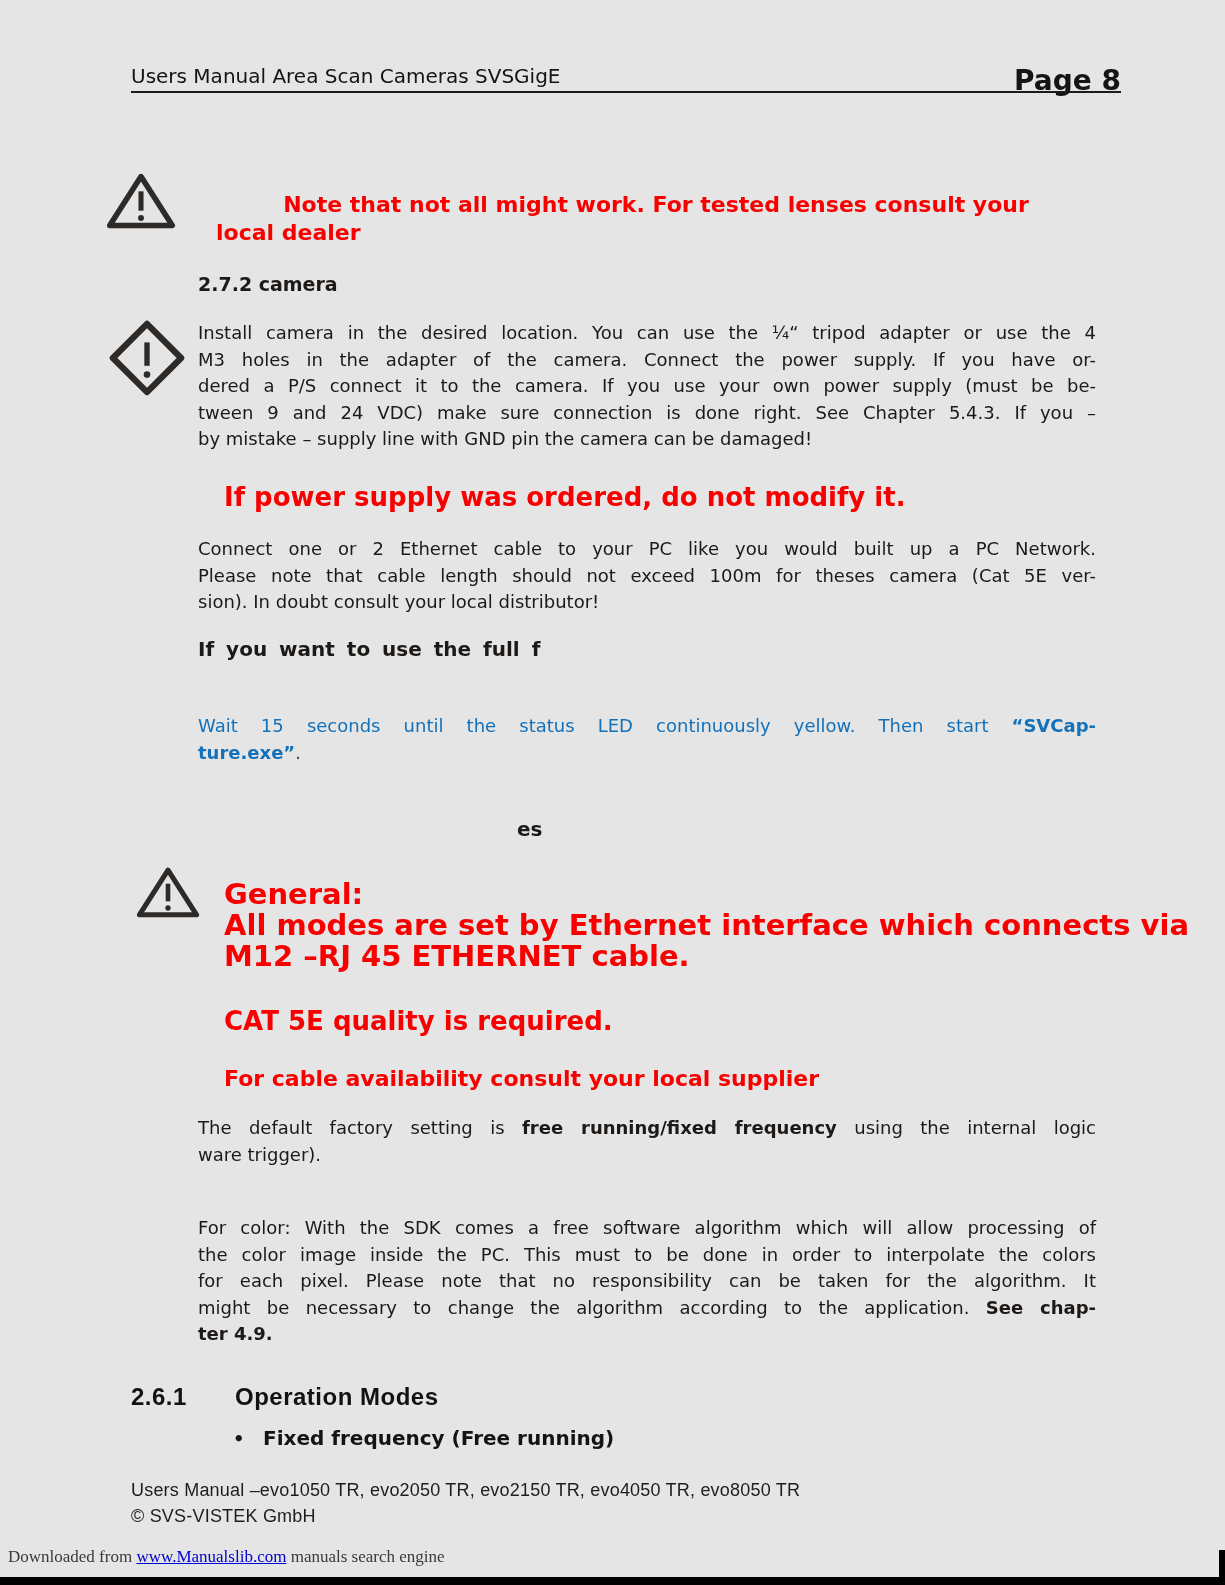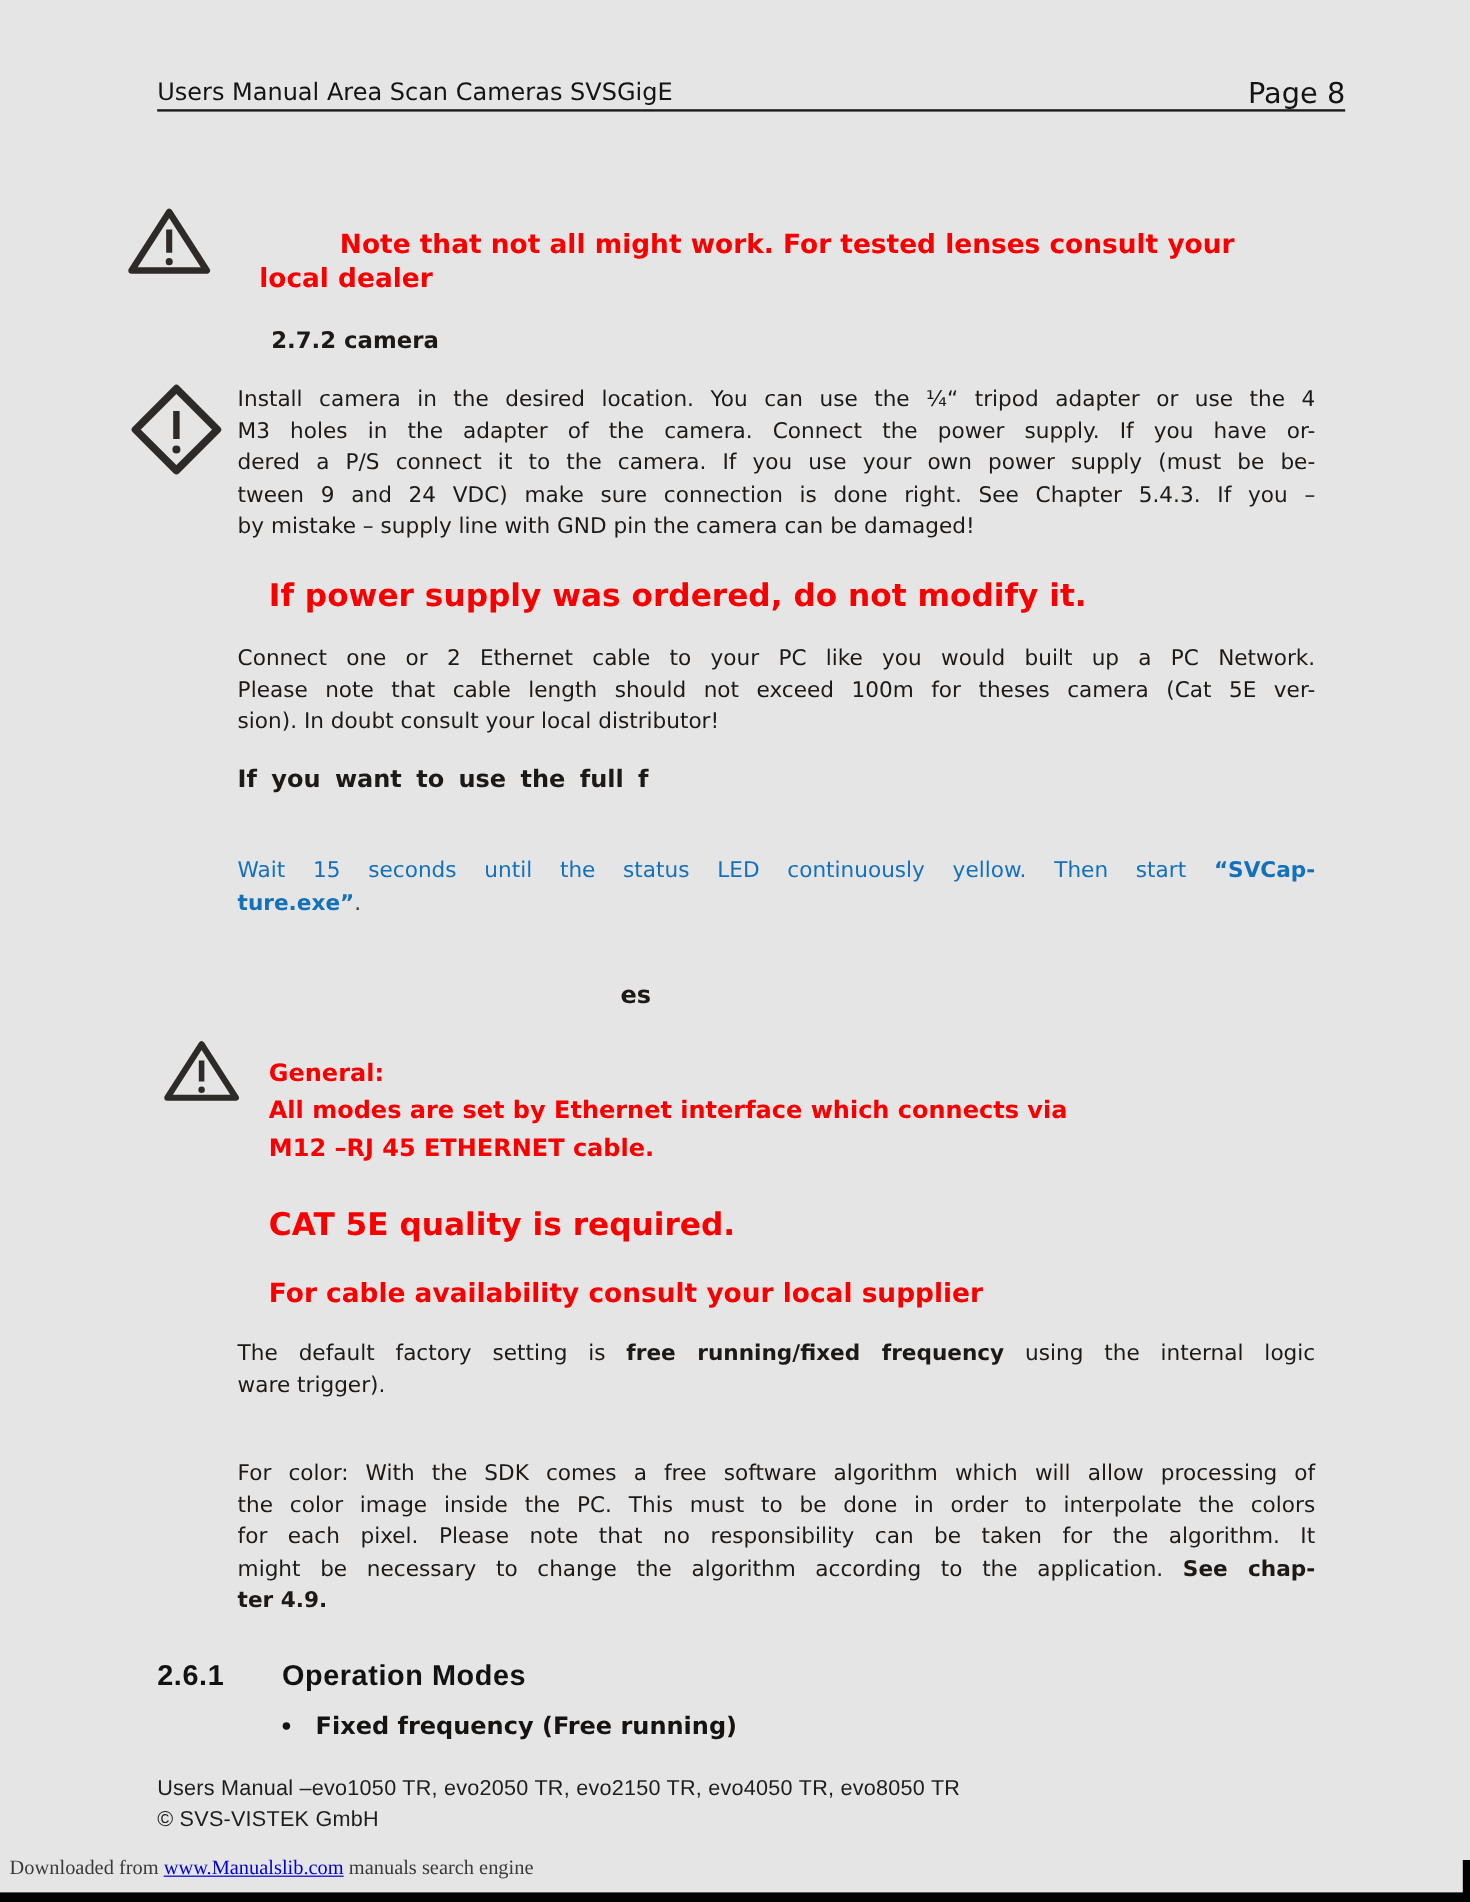--- a/index.html
+++ b/index.html
@@ -2,48 +2,48 @@
 <html><head>
 <meta charset="utf-8">
 <style>
   html,body{margin:0;padding:0;background:#9a9a9a;}
   #page{position:relative;width:1225px;height:1585px;background:#e5e5e5;overflow:hidden;
         font-family:"DejaVu Sans",sans-serif;color:#1c1917;margin:0 auto;}
   .abs{position:absolute;}
 
   
   #header-title{left:131px;top:64px;font-size:20px;color:#141414;}
-  #header-page{left:1000px;top:64px;width:121px;text-align:right;font-size:24px;color:#141414;}
+  #header-page{left:1000px;top:64px;width:121px;text-align:right;font-size:28px;color:#141414;font-weight:bold;}
   #header-rule{left:131px;top:91px;width:990px;height:2px;background:#1b1b1b;}
 
   
   #url-link{left:197px;top:135px;font-size:26px;color:#1512ef;text-decoration:underline;letter-spacing:-0.3px;cursor:pointer;}
 
   
   .icon-svg{display:block;}
   #tri1{left:106px;top:172px;}
   #diamond1{left:108px;top:319px;}
   #tri2{left:136px;top:866px;}
 
   
   .para{width:898px;font-size:18px;line-height:26.5px;color:#1c1917;}
   .pline{text-align:justify;text-align-last:justify;text-justify:inter-word;}
   .para .pline:last-child{text-align-last:left;}
   .center .pline{text-align:center;text-align-last:center;margin-left:18px;}
   .plain .pline{text-align:left;text-align-last:left;white-space:nowrap;}
 
   #note-dealer{left:198px;top:191px;width:898px;font-size:22px;line-height:28px;font-weight:bold;color:#f80000;}
-  #h272{left:198px;top:273px;font-size:19px;font-weight:bold;margin-left:28px;}
+  #h272{left:198px;top:273px;font-size:19px;font-weight:bold;}
   #para-install{left:198px;top:320px;}
   #warn-power{left:224px;top:482px;font-size:26px;font-weight:bold;color:#f80000;white-space:nowrap;}
   #para-ethernet{left:198px;top:536px;}
   #full-f{left:198px;top:637px;font-size:20px;font-weight:bold;word-spacing:5px;}
   #para-wait{left:198px;top:713px;color:#1371ba;}
   #frag-es{left:517px;top:817px;font-size:20px;font-weight:bold;}
-  #note-general{left:224px;top:879px;width:900px;font-size:20px;line-height:31px;font-weight:bold;color:#f80000;}
+  #note-general{left:224px;top:879px;width:900px;font-size:29px;line-height:31px;font-weight:bold;color:#f80000;}
   #note-cat5e{left:224px;top:1006px;font-size:26px;font-weight:bold;color:#f80000;white-space:nowrap;}
   #note-cable{left:224px;top:1066px;font-size:22px;font-weight:bold;color:#f80000;white-space:nowrap;}
   #para-factory{left:198px;top:1115px;}
   #para-color{left:198px;top:1215px;}
 
   
   #h261{left:131px;top:1383px;font-family:"Liberation Sans",sans-serif;font-size:24px;font-weight:bold;letter-spacing:0.5px;color:#121212;}
   #h261 .num{display:inline-block;width:104px;}
   #bullet-row{left:233px;top:1426px;font-size:20px;font-weight:bold;color:#161412;}
   #bullet-row .dot{display:inline-block;width:30px;font-size:18px;}

